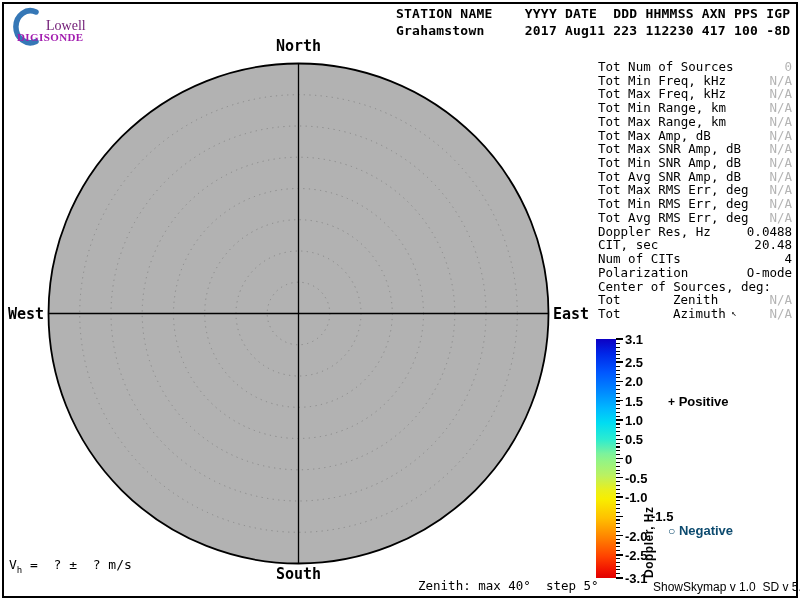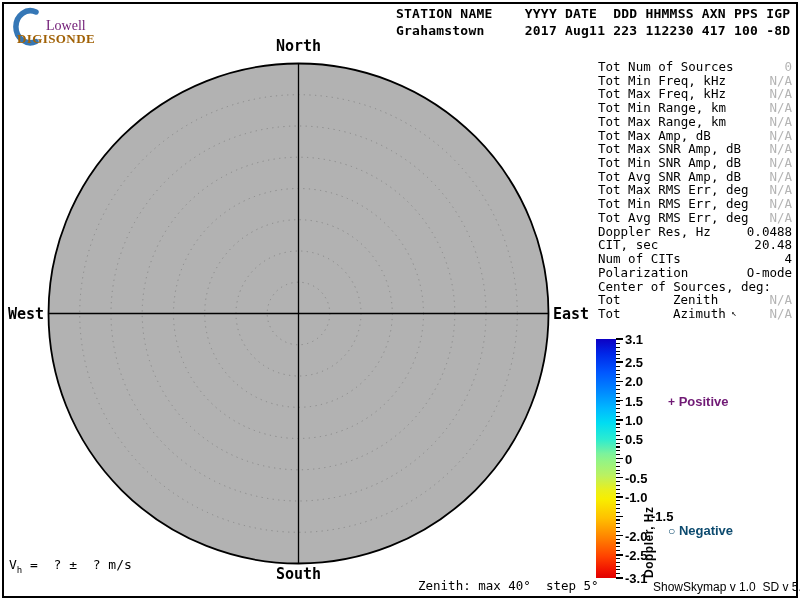--- a/index.html
+++ b/index.html
@@ -6,21 +6,21 @@
   .screen{position:relative;width:800px;height:600px;background:#fff;overflow:hidden;
           font-family:"DejaVu Sans Mono",monospace;color:#000;}
   .frame{position:absolute;inset:2px;border:2px solid #000;pointer-events:none;}
 
   
   .logo{position:absolute;left:8px;top:4px;width:230px;height:44px;}
   .logo svg{position:absolute;left:0;top:2px;}
   .logo-lowell{position:absolute;left:38px;top:14px;font-family:"Liberation Serif",serif;
                font-size:14px;color:#701a75;}
   .logo-digisonde{position:absolute;left:9px;top:27px;font-family:"Liberation Serif",serif;
-               font-size:13px;font-weight:bold;color:#a16207;letter-spacing:.4px;}
+               font-size:11px;font-weight:bold;color:#a21caf;letter-spacing:.4px;}
 
   
   .hdr{position:absolute;left:396px;top:6px;font-weight:bold;font-size:13px;
        line-height:16.5px;letter-spacing:.22px;white-space:pre;}
 
   
   .skymap{position:absolute;left:47px;top:62px;width:503px;height:503px;}
   .compass{position:absolute;font-weight:bold;font-size:15px;}
   .c-north{left:47px;top:37px;width:503px;text-align:center;}
   .c-south{left:47px;top:565px;width:503px;text-align:center;}
@@ -46,21 +46,21 @@
   .cb-minor{position:absolute;left:20px;top:0;width:4px;height:239px;
     background:repeating-linear-gradient(to bottom,#000 0 1.1px,transparent 1.1px 3.839px);}
   .cb-tick{position:absolute;left:20px;width:7px;height:1.3px;background:#000;}
   .cb-label{position:absolute;left:29px;transform:translateY(-50%);
     font-family:"Liberation Sans",sans-serif;font-weight:bold;font-size:13px;white-space:nowrap;}
   .cb-title{position:absolute;left:46px;top:0;height:239px;display:flex;align-items:center;
     writing-mode:vertical-rl;transform:rotate(180deg);
     font-family:"Liberation Sans",sans-serif;font-weight:bold;font-size:12px;letter-spacing:.5px;}
   .legend{position:absolute;font-family:"Liberation Sans",sans-serif;font-weight:bold;
     font-size:13px;white-space:pre;}
-  .leg-pos{left:668px;top:394px;color:#701a75;}
+  .leg-pos{left:668px;top:394px;color:#000000;}
   .leg-neg{left:668px;top:523px;color:#0c4a6e;}
   .leg-marker{font-size:12px;}
 
   
   .foot{position:absolute;white-space:pre;}
   .f-vh{left:9px;top:557px;font-size:13px;}
   .f-vz{left:464px;top:557px;font-size:13px;}
   .f-coords{left:9px;top:578px;font-size:12.5px;}
   .f-zenith{left:418px;top:578px;font-size:12.5px;}
   .f-version{position:absolute;left:653px;top:580px;font-style:normal;

